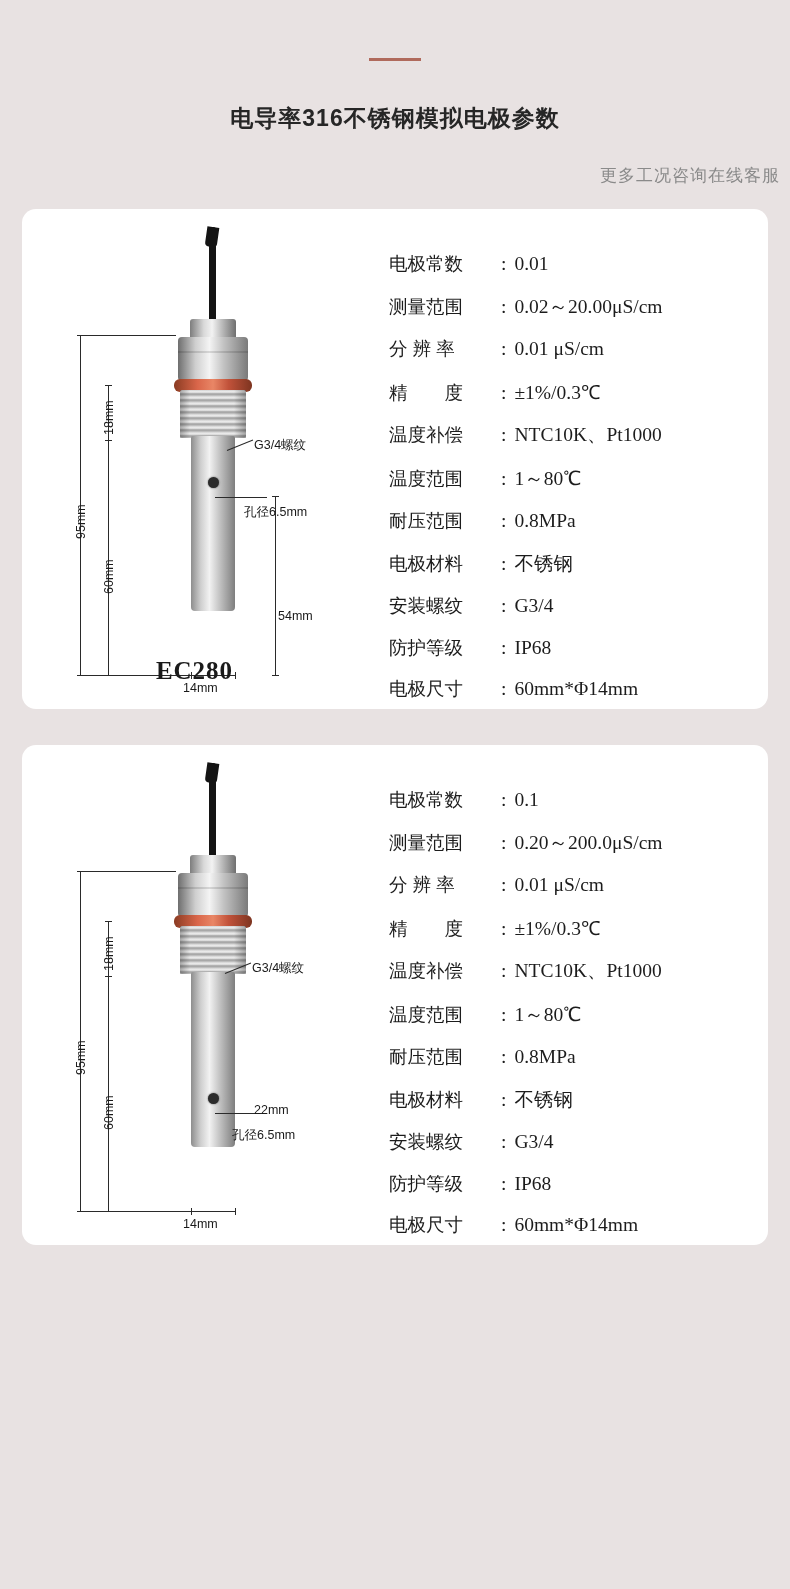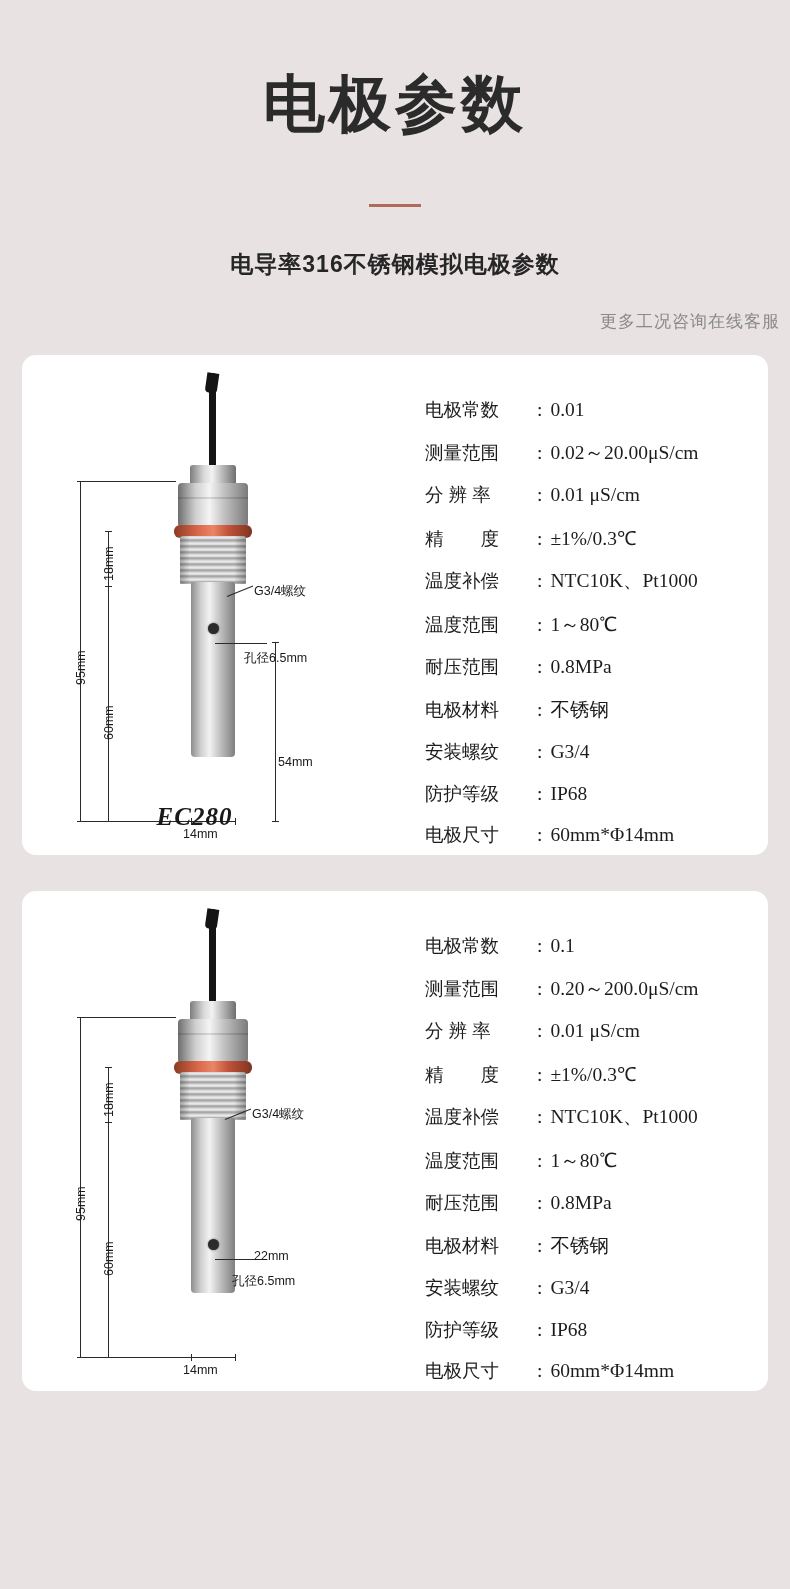--- a/index.html
+++ b/index.html
@@ -75,21 +75,20 @@
     padding-top: 42px;
     padding-left: 22px;
   }
   .spec-row {
     display: flex;
     align-items: baseline;
     font-size: 19.5px;
     margin-bottom: 16.5px;
     color: #1c1c1c;
     font-family: "Liberation Serif", serif;
-    margin-left: 36px;
   }
   .spec-label {
     width: 112px;
     flex: 0 0 112px;
     letter-spacing: 0px;
     font-family: "Liberation Sans", sans-serif;
     font-size: 18.5px;
   }
   .spec-colon { margin-right: 8px; }
   .spec-value {
@@ -99,21 +98,20 @@
   .model-name {
     position: absolute;
     bottom: 24px;
     left: 0;
     width: 345px;
     text-align: center;
     font-size: 25px;
     font-weight: bold;
     letter-spacing: 1px;
     font-family: "Liberation Serif", serif;
-    font-style: italic;
   }
   
   .probe {
     position: absolute;
     left: 140px;
     top: 18px;
     width: 110px;
     height: 420px;
   }
   .cable {
@@ -235,21 +233,20 @@
     width: 7px;
     height: 1px;
     background: #2a2a2a;
   }
 </style>
 </head>
 <body>
 
 <div class="page">
 
-  <h1 class="title">电极参数</h1>
   <div class="divider"></div>
   <div class="subtitle">电导率316不锈钢模拟电极参数</div>
   <div class="service-note">更多工况咨询在线客服</div>
 
   <div class="card">
     <div class="card-left">
       <div class="probe">
         <div class="cable2"></div>
         <div class="cable"></div>
         <div class="cap"></div>

